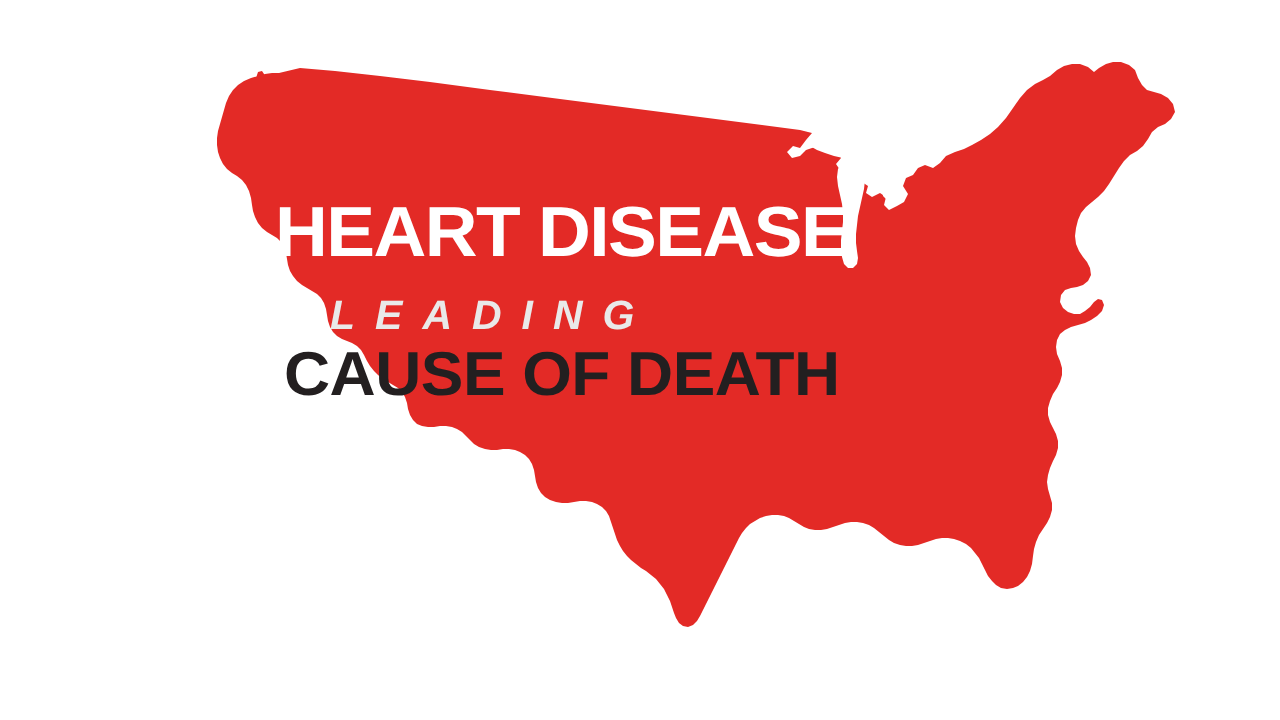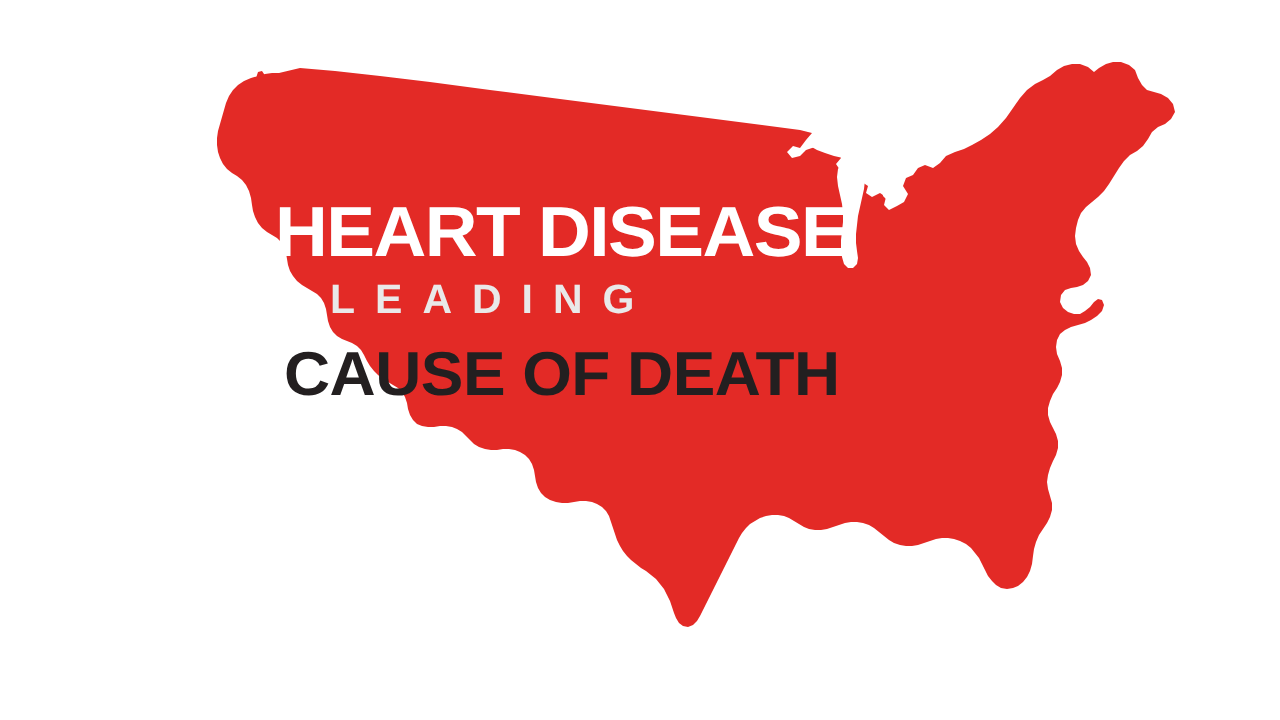--- a/index.html
+++ b/index.html
@@ -59,26 +59,27 @@
     top: 197px;
     font-size: 71px;
     letter-spacing: -1.5px;
     color: #ffffff;
     transform: scaleX(1.03);
     transform-origin: left top;
   }
 
   #title-secondary {
     left: 330px;
-    top: 279px;
+    top: 295px;
     font-size: 41px;
     letter-spacing: 20px;
     color: #e9e9e9;
     transform: scaleX(1.0);
     transform-origin: left top;
+    font-style: italic;
   }
 
   #title-tertiary {
     left: 284px;
     top: 344px;
     font-size: 62px;
     letter-spacing: -0.5px;
     color: #231f20;
     transform: scaleX(1.03);
     transform-origin: left top;

